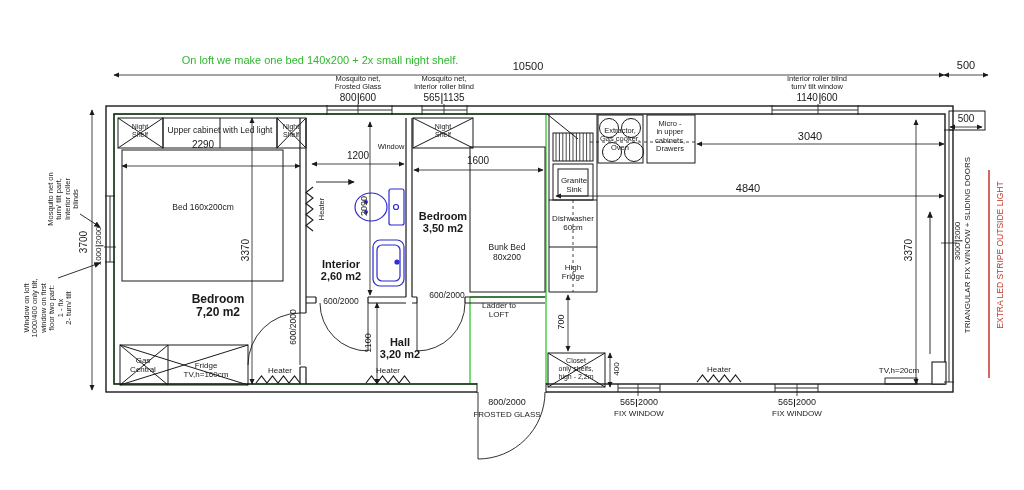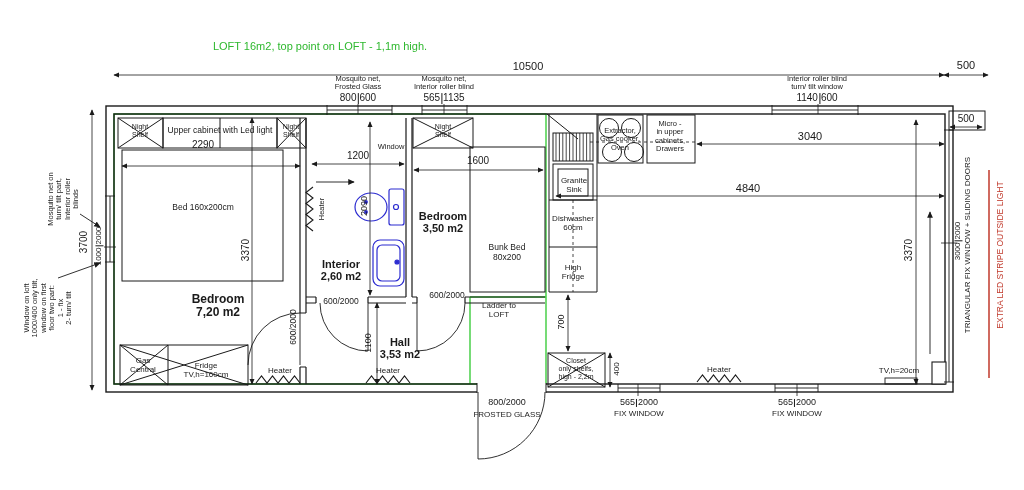--- a/index.html
+++ b/index.html
@@ -143,21 +143,21 @@
     <line x1="58" y1="278" x2="100" y2="263" marker-end="url(#ah)"></line>
     <line x1="316" y1="182" x2="354" y2="182" marker-end="url(#ah)"></line>
     <line x1="930" y1="354" x2="930" y2="212" marker-end="url(#ah)"></line>
   </g>
 
   <g>
     <line x1="989" y1="170" x2="989" y2="378" stroke="#c0392b" stroke-width="1.5"></line>
   </g>
 </svg>
 
-<div class="lbl s11 green" style="left:320px;top:46px">LOFT 16m2, top point on LOFT - 1,1m high.</div>
+<div class="lbl s11 green" style="left:320px;top:60px">On loft we make one bed 140x200 + 2x small night shelf.</div>
 
 <div class="lbl s11" style="left:528px;top:66px">10500</div>
 <div class="lbl s11" style="left:966px;top:65px">500</div>
 <div class="lbl s10" style="left:966px;top:119px">500</div>
 
 <div class="lbl s75 c" style="left:358px;top:83px">
   <div>Mosquito net,</div>
   <div>Frosted Glass</div>
 </div>
 <div class="lbl s10 dimpair" style="left:358px;top:98px">
@@ -239,21 +239,21 @@
 <div class="lbl c b s11" style="left:341px;top:270px">
   <div>Interior</div>
   <div>2,60 m2</div>
 </div>
 <div class="lbl c b s11" style="left:443px;top:222px">
   <div>Bedroom</div>
   <div>3,50 m2</div>
 </div>
 <div class="lbl c b s11" style="left:400px;top:348px">
   <div>Hall</div>
-  <div>3,53 m2</div>
+  <div>3,20 m2</div>
 </div>
 
 <div class="lbl c s7" style="left:140px;top:131px">
   <div>Night</div>
   <div>Shelf</div>
 </div>
 <div class="lbl s85" style="left:220px;top:131px">Upper cabinet with Led light</div>
 <div class="lbl c s7" style="left:291px;top:131px">
   <div>Night</div>
   <div>Shelf</div>

